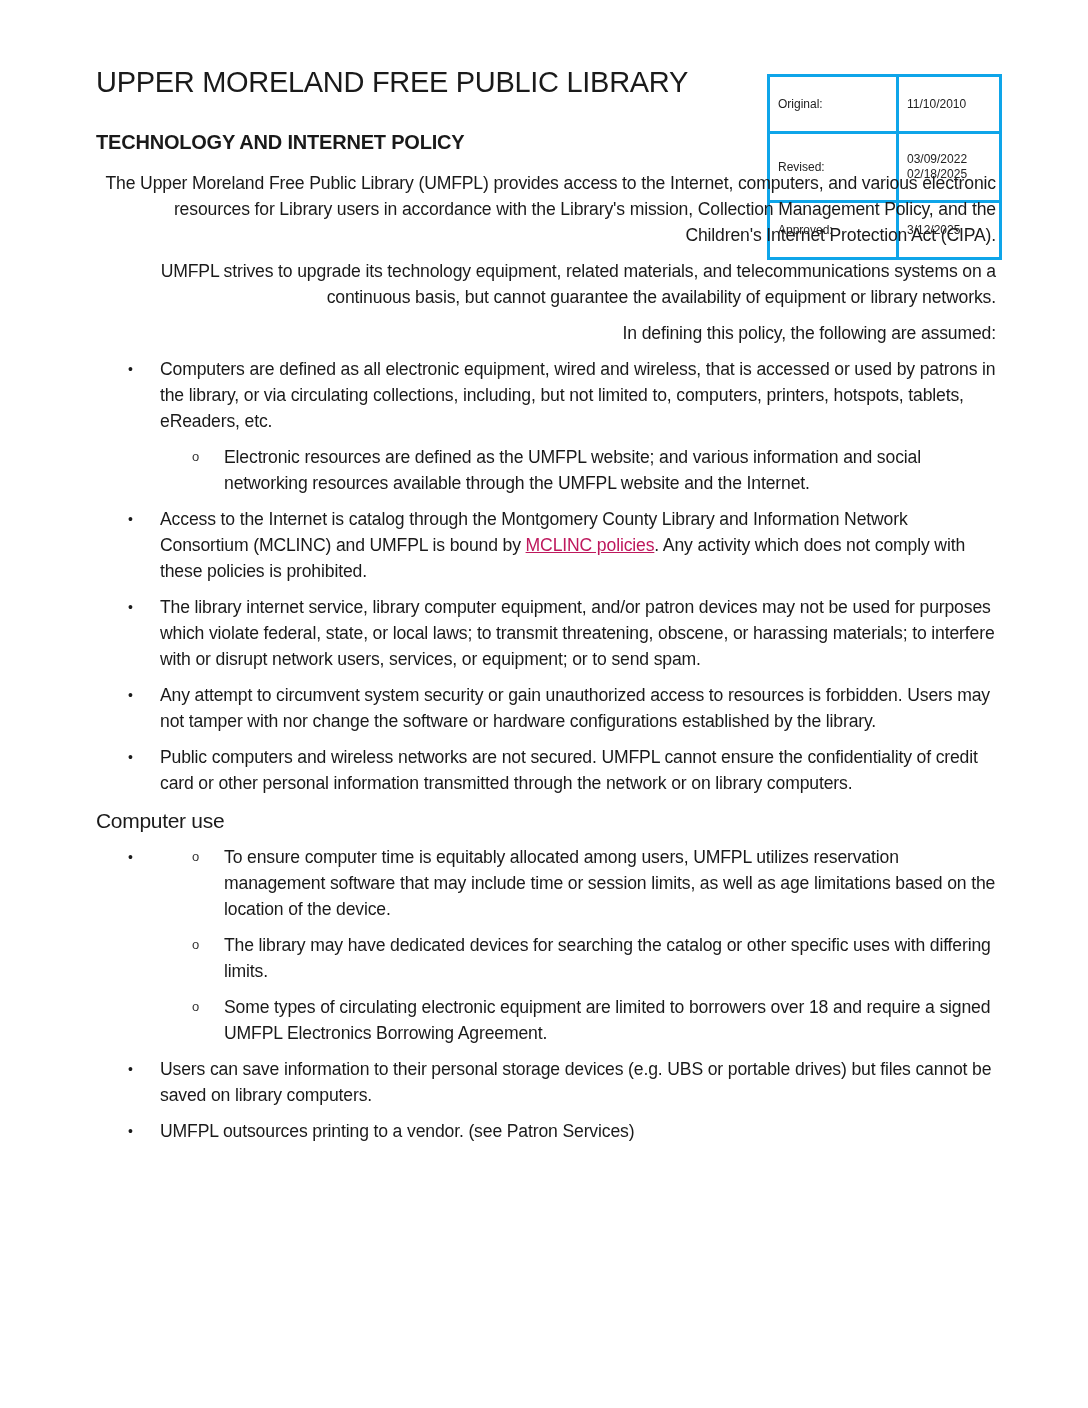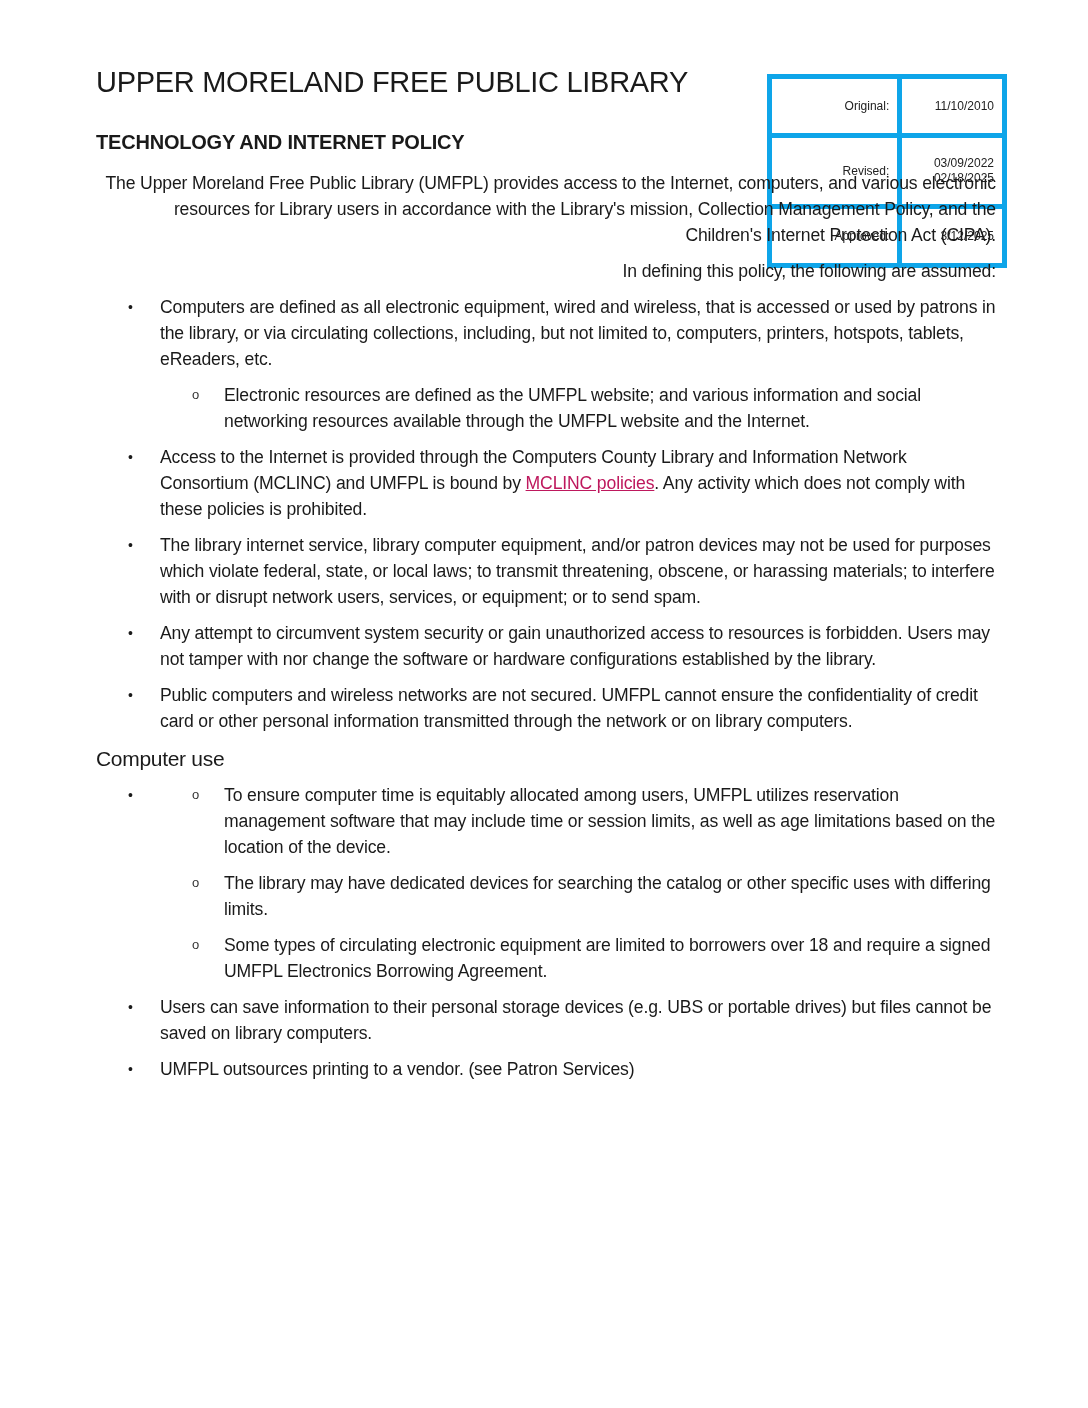--- a/index.html
+++ b/index.html
@@ -7,21 +7,21 @@
          font-family: "Liberation Sans", "DejaVu Sans", sans-serif; color: #1a1a1a; }
   .page { position: absolute; left: 0; top: 0; width: 1007px; height: 1408px; }
 
   .title { position: absolute; left: 96px; top: 66px; font-size: 29px; letter-spacing: -0.3px;
            font-weight: normal; margin: 0; white-space: nowrap; }
   .subtitle { position: absolute; left: 96px; top: 131px; font-size: 20px; font-weight: bold;
               margin: 0; white-space: nowrap; letter-spacing: -0.2px; text-align: right; }
 
   .rev-table { position: absolute; left: 767px; top: 74px; border-collapse: collapse;
                font-size: 12px; color: #222; }
-  .rev-table td { border: 5px solid #0ea5e9; padding: 16px 8px; vertical-align: middle; text-align: right; }
+  .rev-table td { border: 3px solid #0ea5e9; padding: 16px 8px; vertical-align: middle; }
   .rev-table td.lbl { width: 110px; }
   .rev-table td.val { width: 84px; border-radius: 9px; }
   .rev-table tr.r1 td { height: 22px; }
   .rev-table tr.r2 td { height: 34px; line-height: 15px; }
   .rev-table tr.r3 td { height: 22px; }
 
   .body { position: absolute; left: 96px; top: 170px; width: 900px; font-size: 17.6px;
           line-height: 26px; letter-spacing: -0.15px; }
   .body p { margin: 0 0 10px 0; text-align: right; }
   .ul1 { list-style: none; margin: 0; padding: 0; }
@@ -57,36 +57,37 @@
     </tr>
     <tr class="r3">
       <td class="lbl">Approved:</td>
       <td class="val">3/12/2025</td>
     </tr>
   </tbody>
     </table>
 
   <div class="body">
     <p>The Upper Moreland Free Public Library (UMFPL) provides access to the Internet, computers, and various electronic resources for Library users in accordance with the Library's mission, Collection Management Policy, and the Children's Internet Protection Act (CIPA).</p>
+    <p>UMFPL strives to upgrade its technology equipment, related materials, and telecommunications systems on a continuous basis, but cannot guarantee the availability of equipment or library networks.</p>
     <p>In defining this policy, the following are assumed:</p>
 
     <ul class="ul1">
       <li>
         <span class="bullet">•</span>
         <span>Computers are defined as all electronic equipment, wired and wireless, that is accessed or used by patrons in the library, or via circulating collections, including, but not limited to, computers, printers, hotspots, tablets, eReaders, etc.</span>
         <ul class="ul2">
           <li>
             <span class="bullet">o</span>
             <span>Electronic resources are defined as the UMFPL website; and various information and social networking resources available through the UMFPL website and the Internet.</span>
           </li>
         </ul>
       </li>
       <li>
         <span class="bullet">•</span>
-        <span>Access to the Internet is provided through the Computers County Library and Information Network Consortium (MCLINC) and UMFPL is bound by </span><a class="link">MCLINC policies</a><span>. Any activity which does not comply with these policies is prohibited.</span>
+        <span>Access to the Internet is catalog through the Montgomery County Library and Information Network Consortium (MCLINC) and UMFPL is bound by </span><a class="link">MCLINC policies</a><span>. Any activity which does not comply with these policies is prohibited.</span>
       </li>
       <li>
         <span class="bullet">•</span>
         <span>The library internet service, library computer equipment, and/or patron devices may not be used for purposes which violate federal, state, or local laws; to transmit threatening, obscene, or harassing materials; to interfere with or disrupt network users, services, or equipment; or to send spam.</span>
       </li>
       <li>
         <span class="bullet">•</span>
         <span>Any attempt to circumvent system security or gain unauthorized access to resources is forbidden. Users may not tamper with nor change the software or hardware configurations established by the library.</span>
       </li>
       <li>

